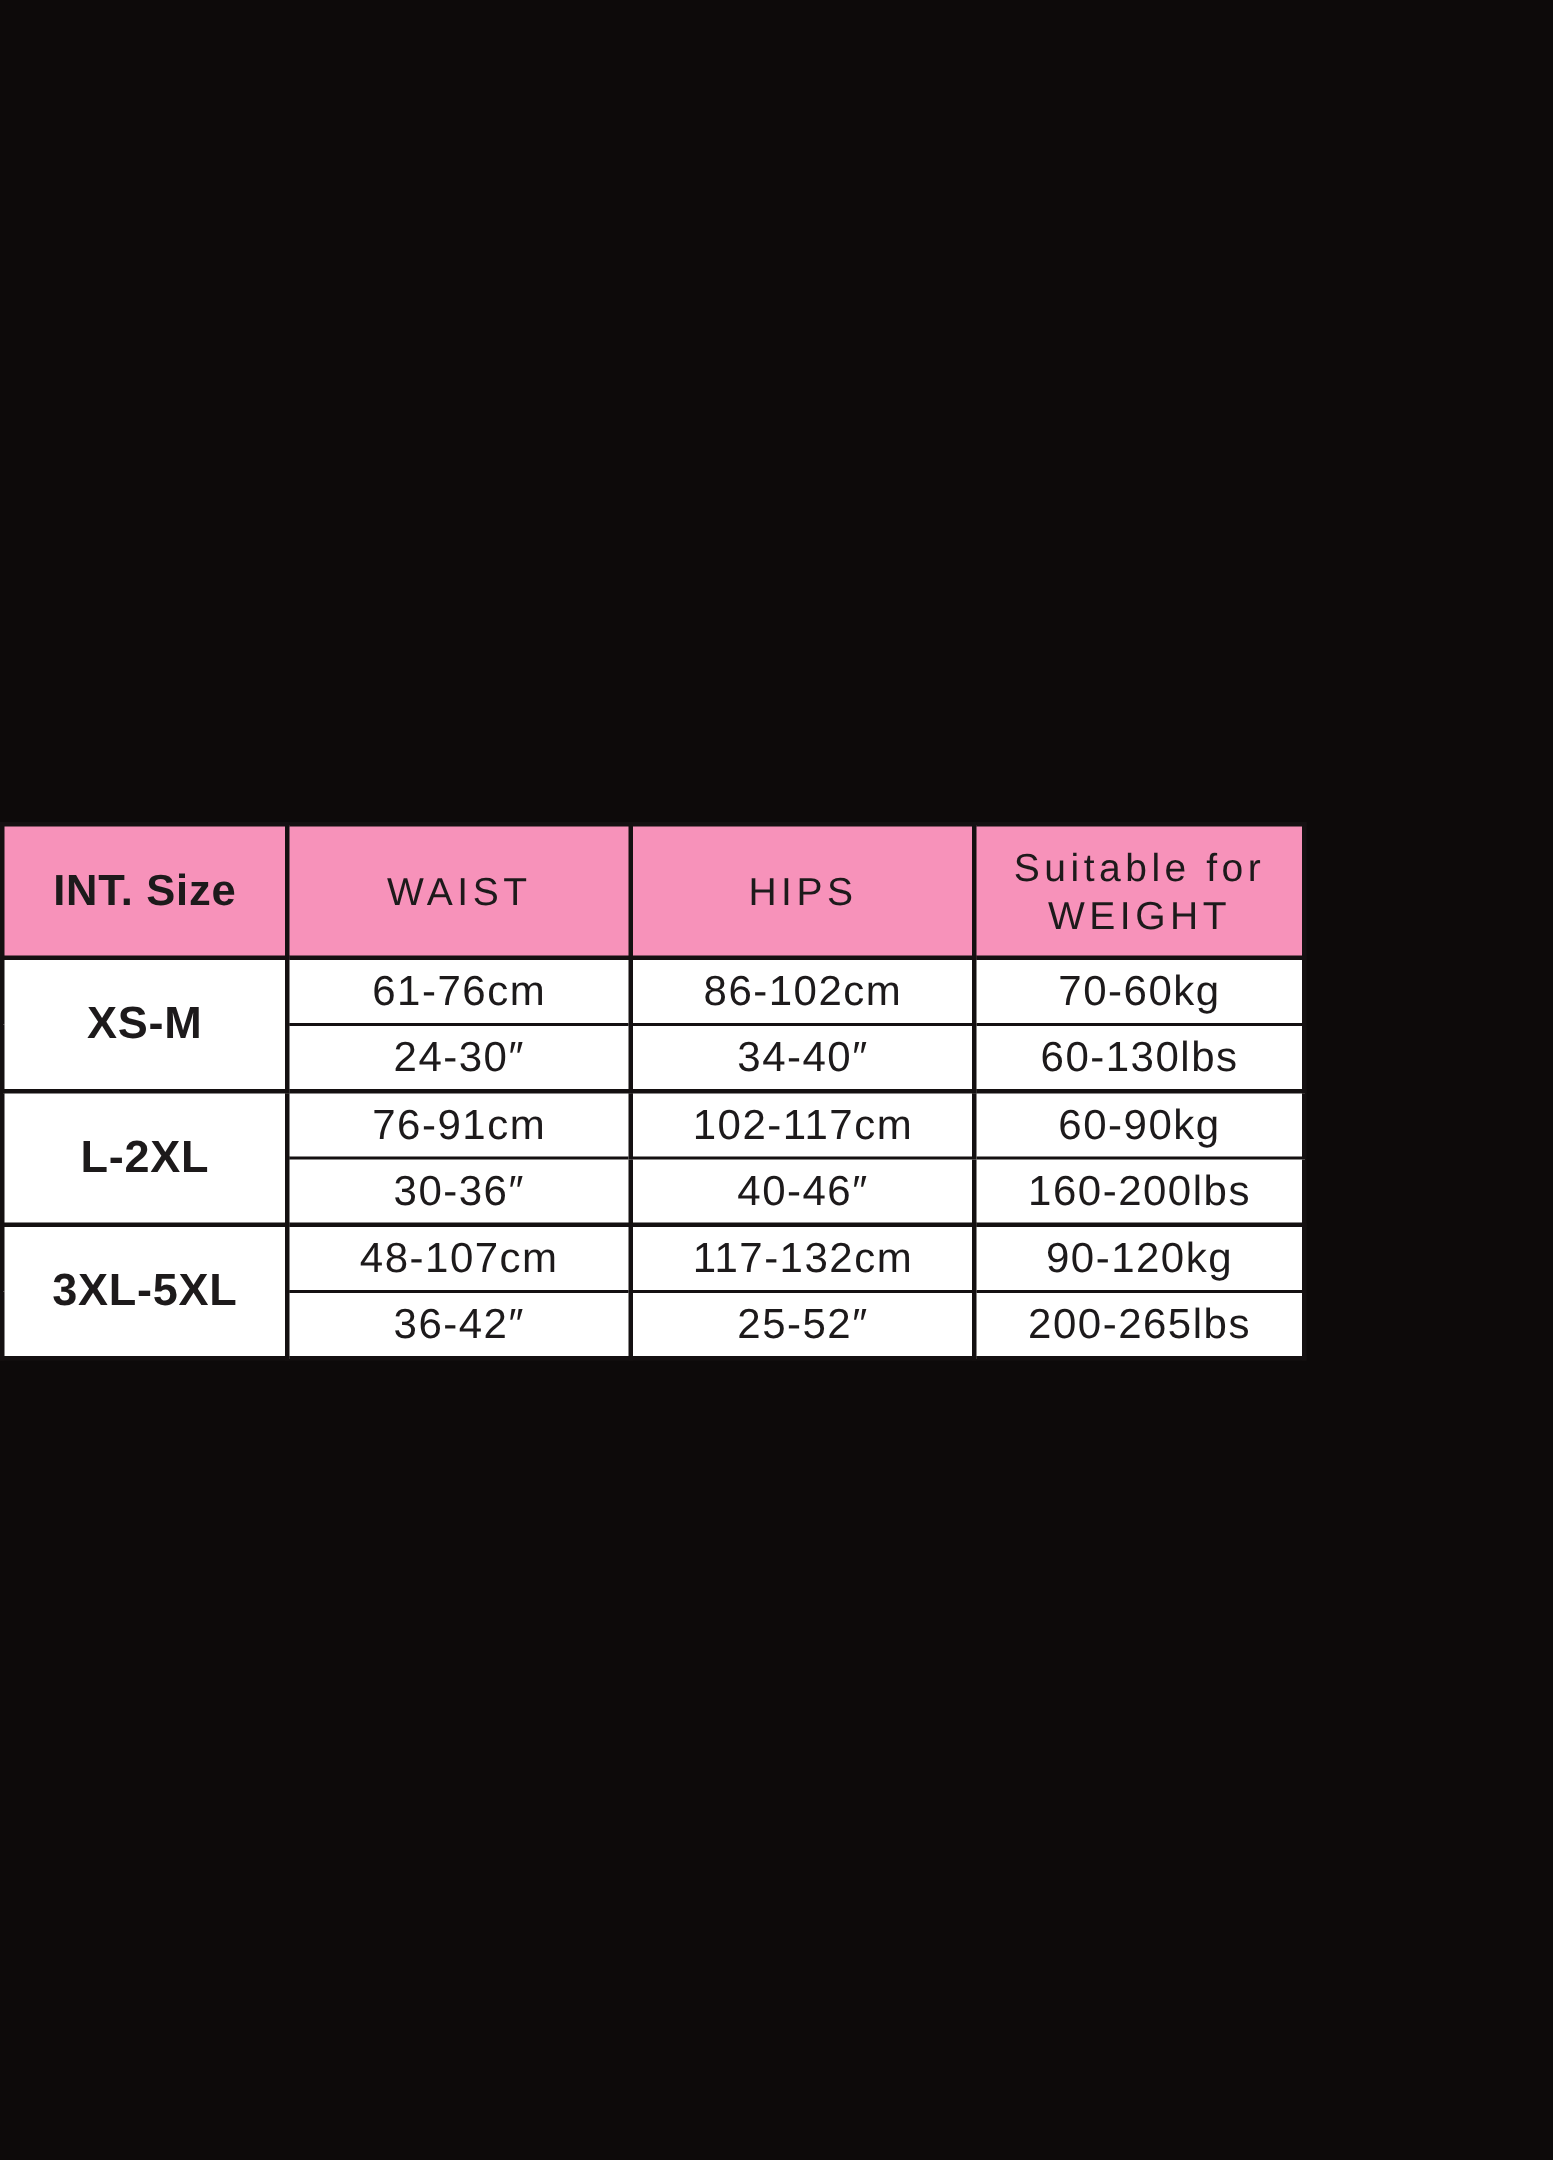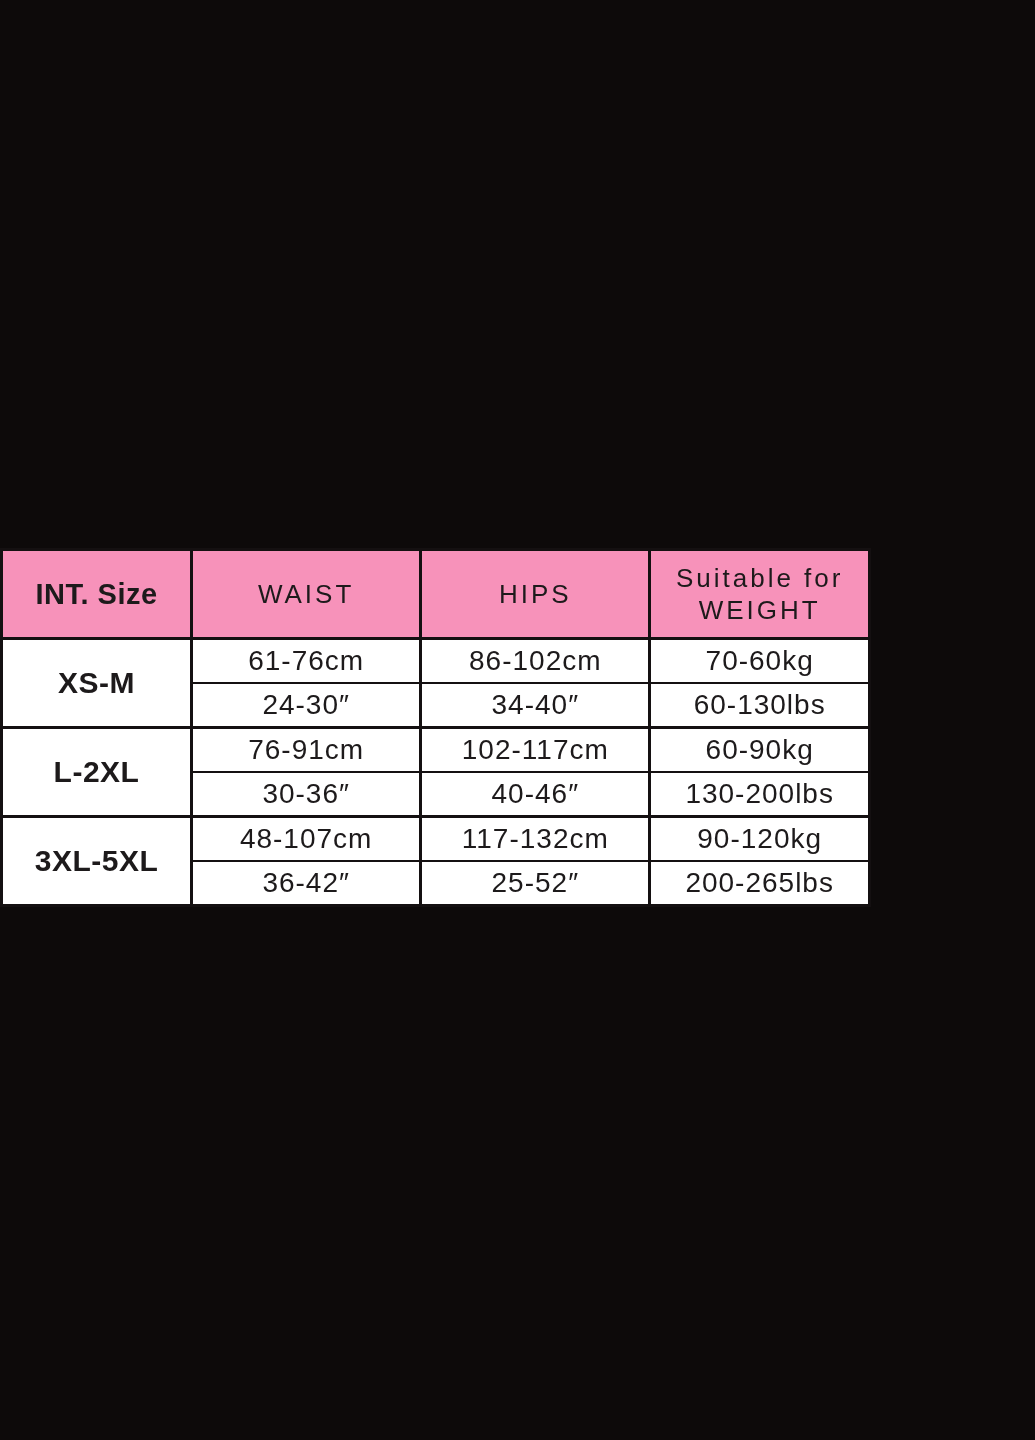--- a/index.html
+++ b/index.html
@@ -105,21 +105,21 @@
 
       <tr class="sub-top">
         <td class="size-cell" rowspan="2">L-2XL</td>
         <td class="measure-cell">76-91cm</td>
         <td class="measure-cell">102-117cm</td>
         <td class="measure-cell">60-90kg</td>
       </tr>
       <tr class="sub-bottom">
         <td class="measure-cell">30-36″</td>
         <td class="measure-cell">40-46″</td>
-        <td class="measure-cell">130-200lbs</td>
+        <td class="measure-cell">160-200lbs</td>
       </tr>
 
       <tr class="sub-top">
         <td class="size-cell" rowspan="2">3XL-5XL</td>
         <td class="measure-cell">48-107cm</td>
         <td class="measure-cell">117-132cm</td>
         <td class="measure-cell">90-120kg</td>
       </tr>
       <tr class="sub-bottom">
         <td class="measure-cell">36-42″</td>

